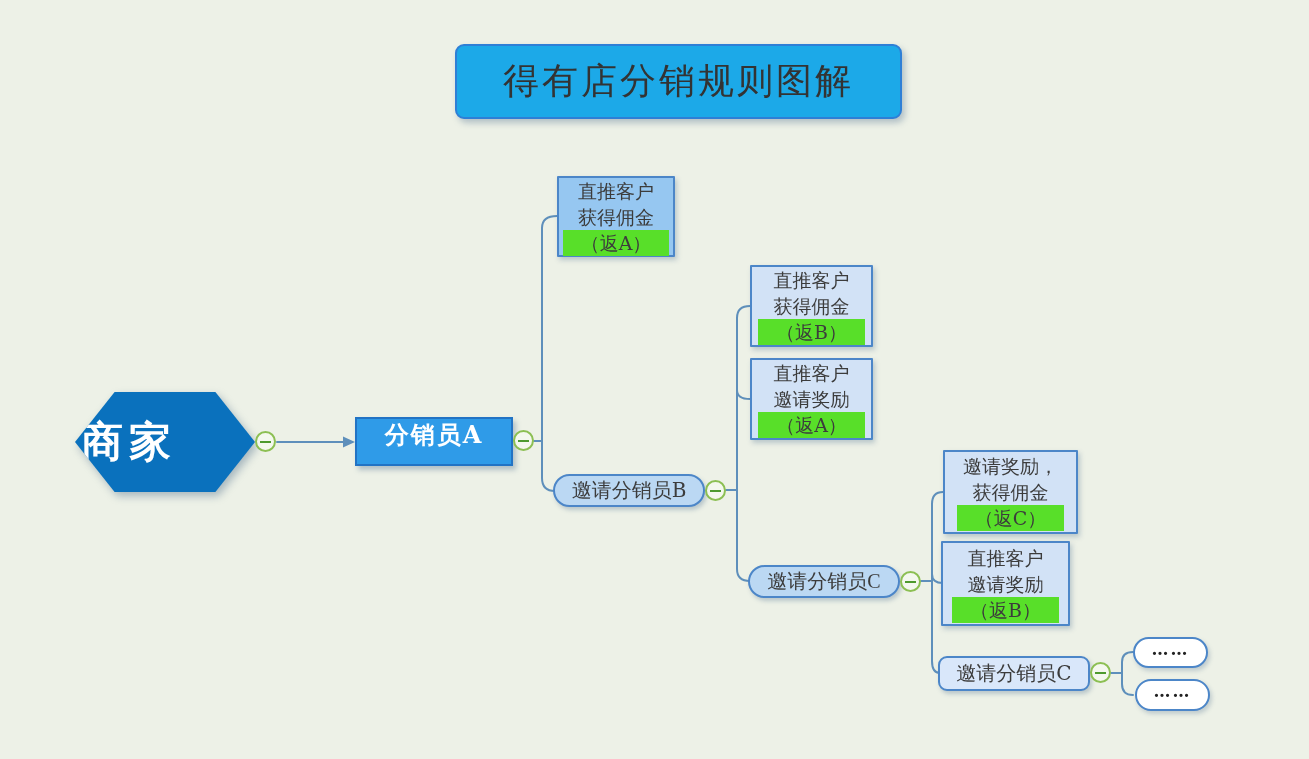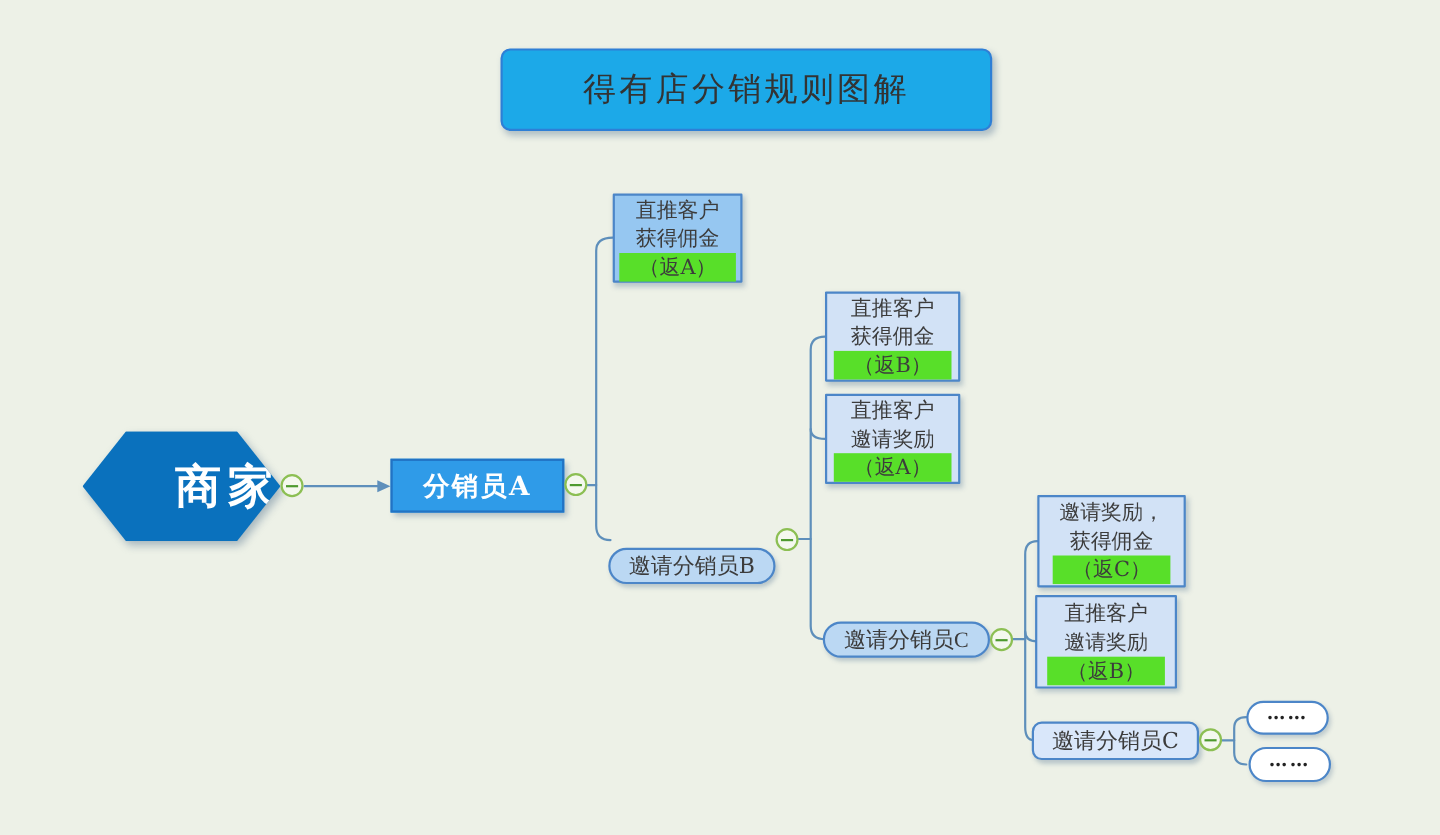--- a/index.html
+++ b/index.html
@@ -22,42 +22,42 @@
   
   .title-box{
     left:455px;top:44px;width:447px;height:75px;
     background:var(--title-fill,#1CA9E8);
     border:2px solid var(--title-border,#2E7FD6);
     border-radius:9px;
     display:flex;align-items:center;justify-content:center;
     box-shadow:3px 4px 6px rgba(90,120,150,.4);
   }
   .title-box span{
-    font-size:30px;color:#333;letter-spacing:3px;white-space:nowrap;
+    font-size:36px;color:#333;letter-spacing:3px;white-space:nowrap;
   }
 
   
   .hexagon{
     left:75px;top:392px;width:180px;height:100px;
     background:var(--merchant-fill,#0A71BD);
     clip-path:polygon(22% 0,78% 0,100% 50%,78% 100%,22% 100%,0 50%);
-    display:flex;align-items:center;justify-content:flex-end;
+    display:flex;align-items:center;justify-content:flex-start;
   }
   .hex-wrap{position:absolute;left:75px;top:392px;width:180px;height:100px;z-index:2;
     filter:drop-shadow(3px 4px 4px rgba(80,110,140,.45));}
   .hexagon span{
     color:#fff;font-size:42px;font-weight:bold;letter-spacing:6px;padding-left:6px;white-space:nowrap;
   }
 
   
   .dist-a{
     left:355px;top:417px;width:158px;height:49px;
     background:var(--distributor-fill,#2F9BE8);
     border:2px solid var(--distributor-border,#2273C4);
-    display:flex;align-items:center;justify-content:center;
+    display:flex;justify-content:center;
     box-shadow:3px 4px 5px rgba(90,120,150,.4);
   }
   .dist-a span{color:#fff;font-weight:bold;font-size:24px;letter-spacing:2px;white-space:nowrap;}
 
   
   .note-box{
     border:2px solid var(--node-border,#4C86C8);
     border-radius:1px;
     display:flex;flex-direction:column;align-items:center;justify-content:center;
     box-shadow:2px 3px 5px rgba(90,120,150,.35);
@@ -151,21 +151,21 @@
   <button class="collapse" style="left:513px;top:430px;">
     <span class="minus"></span>
   </button>
 
   <div class="node note-box lvl2" style="left:557px;top:176px;width:118px;height:81px;">
     <span>直推客户</span>
     <span>获得佣金</span>
     <span class="hl">（返A）</span>
   </div>
 
-  <div class="node pill" style="left:553px;top:474px;width:152px;height:33px;margin-top:24px;">
+  <div class="node pill" style="left:553px;top:474px;width:152px;height:33px;">
     <span>邀请分销员B</span>
   </div>
   <button class="collapse" style="left:705px;top:480px;">
     <span class="minus"></span>
   </button>
 
   <div class="node note-box lvl3" style="left:750px;top:265px;width:123px;height:82px;">
     <span>直推客户</span>
     <span>获得佣金</span>
     <span class="hl">（返B）</span>

